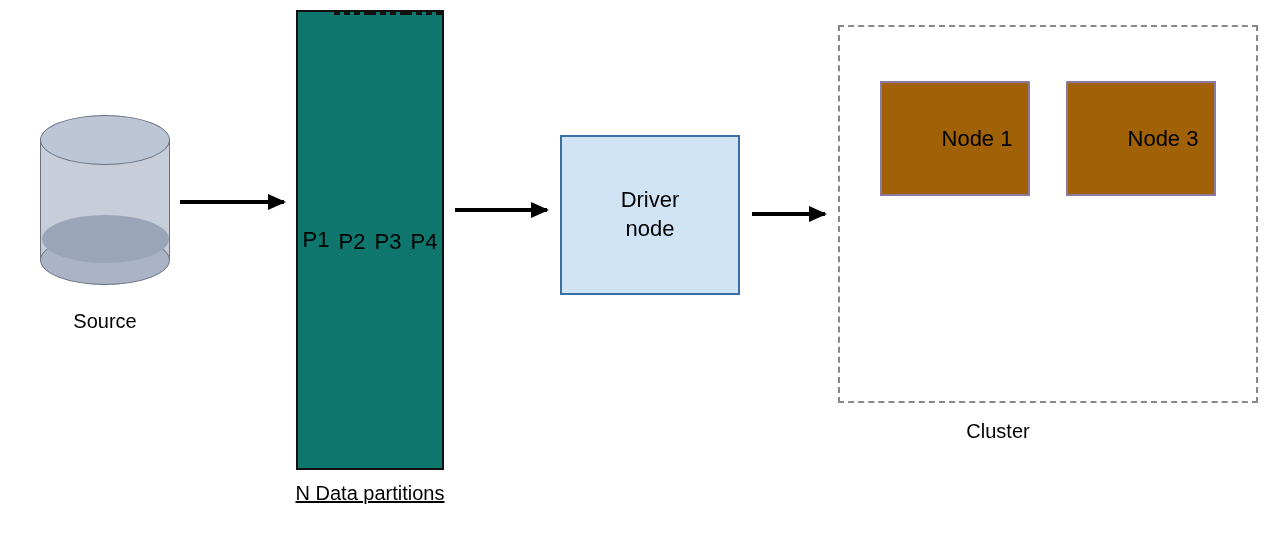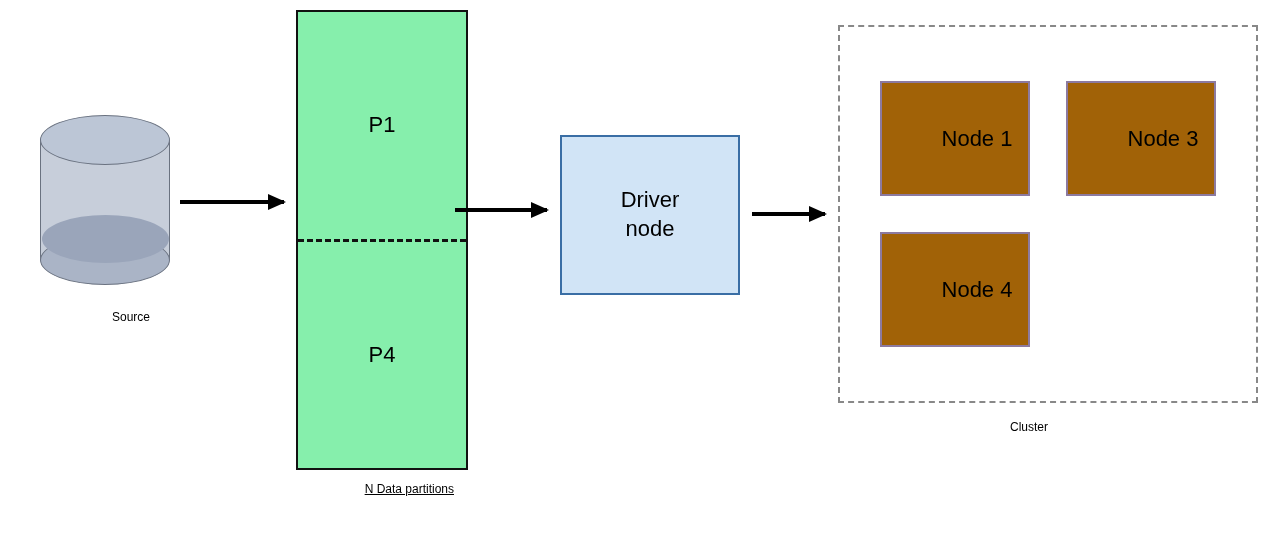--- a/index.html
+++ b/index.html
@@ -12,22 +12,22 @@
     color: #000;
     overflow: hidden;
   }
   .stage {
     position: relative;
     width: 1280px;
     height: 534px;
   }
   .lbl {
     position: absolute;
-    text-align: right;
-    font-size: 12px;
+    text-align: center;
+    font-size: 20px;
   }
 
   
   .cylinder {
     position: absolute;
     left: 40px;
     top: 115px;
     width: 130px;
     height: 170px;
   }
@@ -74,26 +74,26 @@
     border-radius: 50%;
     background: #9aa5ba;
     z-index: 1;
   }
 
   
   .partitions {
     position: absolute;
     left: 296px;
     top: 10px;
-    width: 172px;
+    width: 148px;
     height: 460px;
     border: 2px solid #111;
-    background: #86efac;
-    display: flex;
-    flex-direction: column;
+    background: #0f766e;
+    display: flex;
+    flex-direction: row;
     box-sizing: border-box;
   }
   .part {
     flex: 1;
     display: flex;
     align-items: center;
     justify-content: center;
     font-size: 22px;
     border-top: 3px dashed #111;
   }
@@ -175,33 +175,34 @@
     <div class="cyl-fill"></div>
     <div class="cyl-bottom"></div>
     <div class="cyl-top"></div>
   </div>
   <div class="lbl" style="left:60px; top:310px; width:90px;">Source</div>
 
   <div class="arrow arrow-1"></div>
 
   <div class="partitions">
     <div class="part">P1</div>
+    <div class="part">P2</div>
+    <div class="part">P3</div>
     <div class="part">P4</div>
   </div>
   <div class="lbl" style="left:286px; top:482px; width:168px;text-decoration:underline;">N Data partitions</div>
 
   <div class="arrow arrow-2"></div>
 
   <div class="driver">
     <span style="white-space:pre-line;">Driver
 node</span>
   </div>
 
   <div class="arrow arrow-3"></div>
 
   <div class="cluster">
     <div class="node">Node 1</div>
     <div class="node">Node 3</div>
-    <div class="node">Node 4</div>
   </div>
   <div class="lbl" style="left:948px; top:420px; width:100px;">Cluster</div>
 
 </div>
 
 </body></html>

